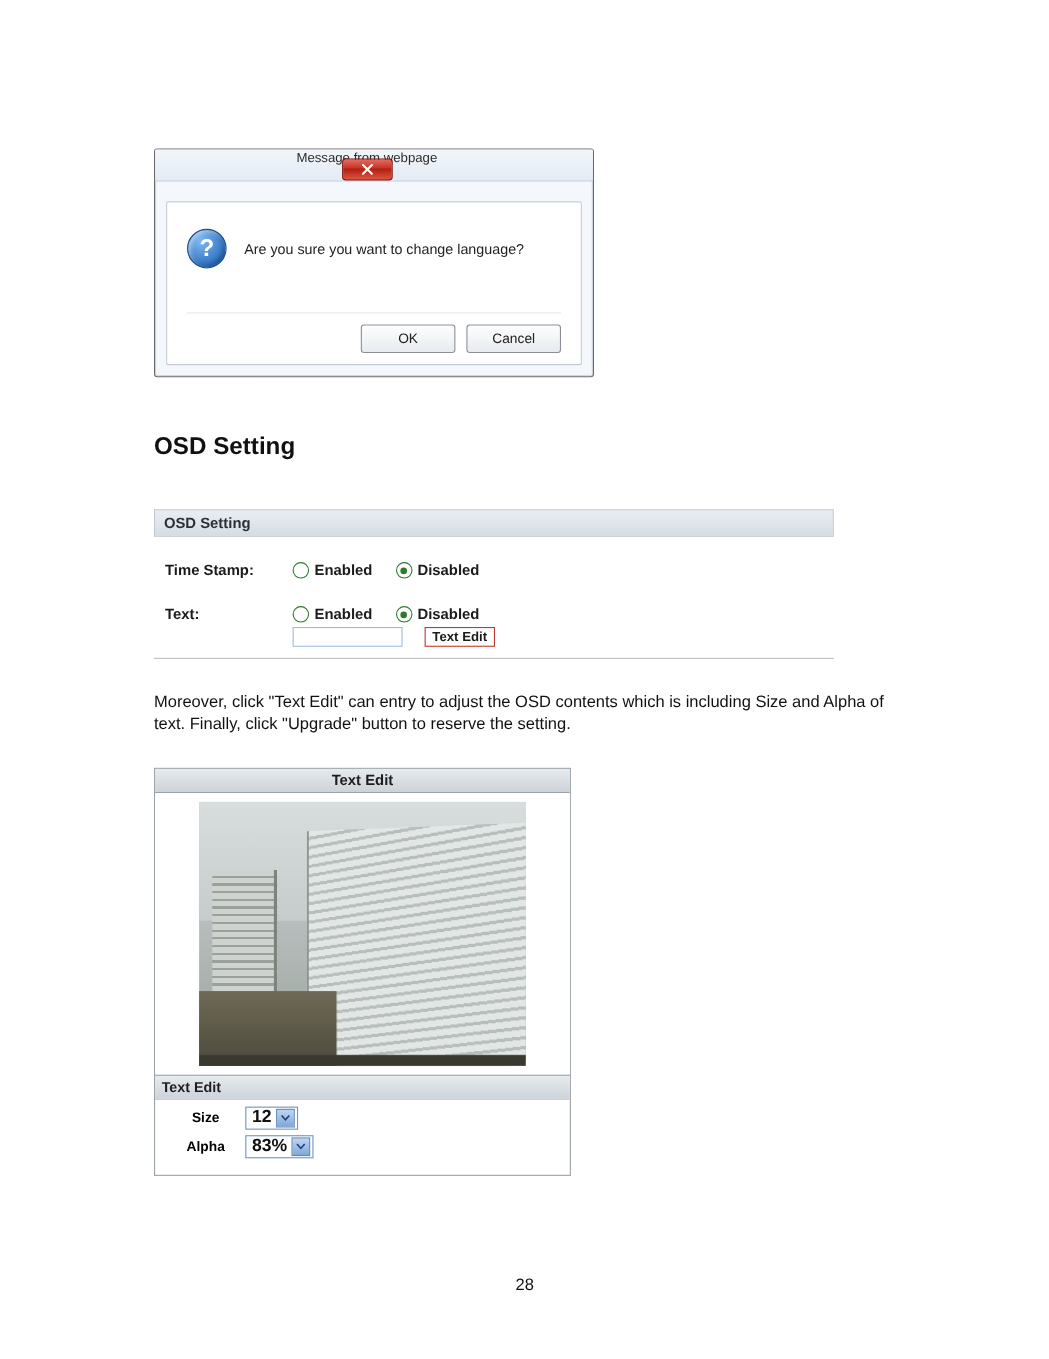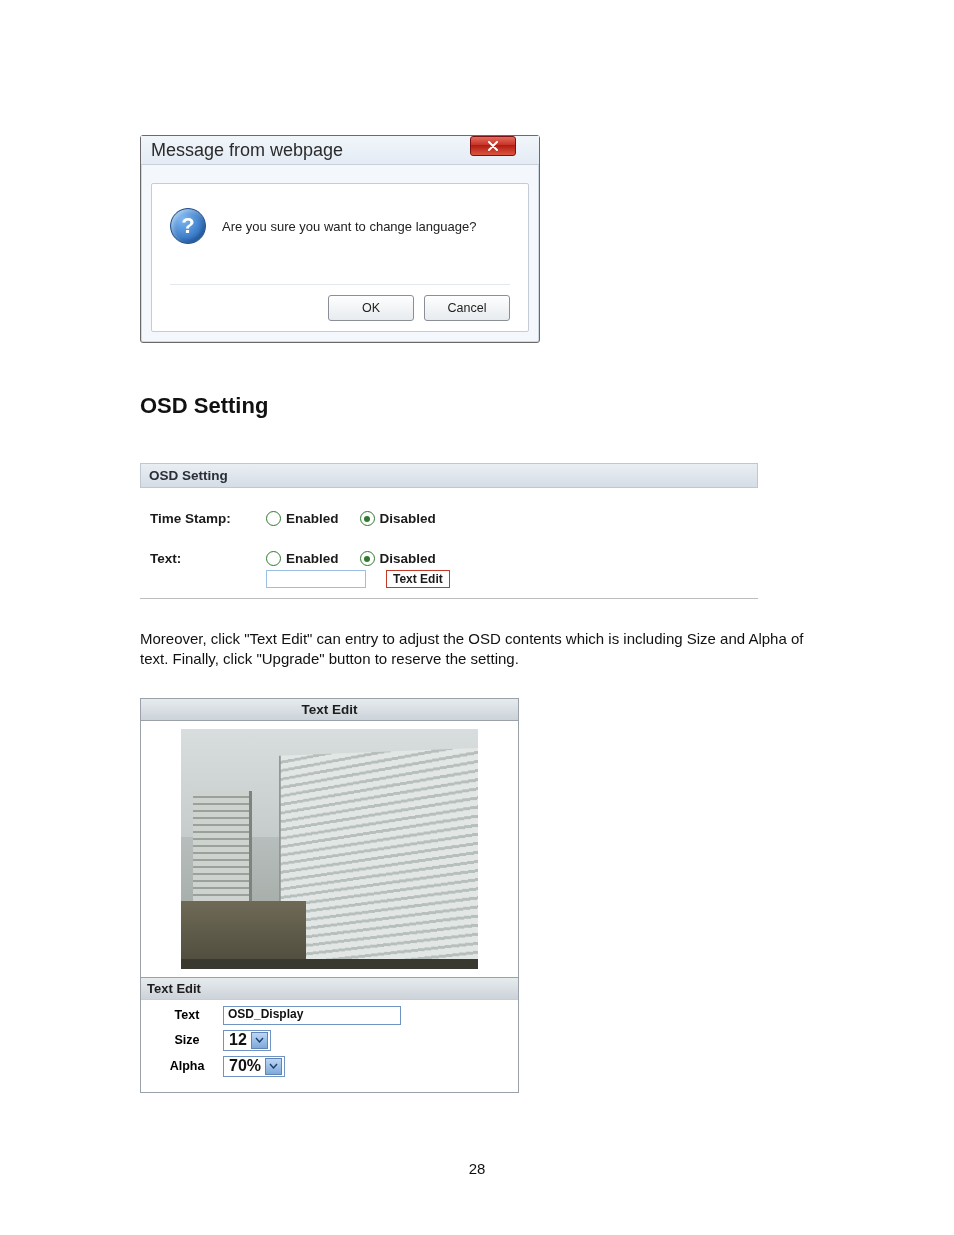--- a/index.html
+++ b/index.html
@@ -26,22 +26,23 @@
     background: #f4f8fc;
     box-shadow: 0 0 0 1px #cfd8e2 inset;
   }
   .dialog-titlebar {
     height: 28px;
     display: flex;
     align-items: center;
     padding: 0 23px 0 10px;
     background: linear-gradient(#f2f6fb, #e4ebf4);
     border-bottom: 1px solid #c7d0db;
-    font-size: 18px;
+    font-size: 12px;
     color: #2b2b2b;
+    flex-direction: column;
   }
   .dialog-titlebar .title-text { flex: 1; }
   .close-btn {
     width: 44px;
     height: 18px;
     border: 1px solid #7a1010;
     border-radius: 3px;
     background: linear-gradient(#e46b5e, #c53224 45%, #b11c11 46%, #dc553f);
     display: flex;
     align-items: center;
@@ -359,38 +360,34 @@
         <div class="sky"></div>
         <div class="bld-main"></div>
         <div class="bld-left"></div>
         <div class="street"></div>
         <div class="bar"></div>
       </div>
     </div>
     <div class="te-sub">Text Edit</div>
     <div class="te-form">
       <div class="te-row">
-        <div class="flbl">Text</div>
-        <div class="te-text-input">OSD_Display</div>
-      </div>
-      <div class="te-row">
         <div class="flbl">Size</div>
         <div class="te-select">
           <span>12</span>
           <span class="arrow">
             <svg width="9" height="6" viewBox="0 0 9 6">
                 <path d="M1 1 L4.5 5 L8 1" fill="none" stroke="#1b3f73" stroke-width="1.4"></path>
               </svg>
           </span>
         </div>
       </div>
       <div class="te-row">
         <div class="flbl">Alpha</div>
         <div class="te-select">
-          <span>70%</span>
+          <span>83%</span>
           <span class="arrow">
             <svg width="9" height="6" viewBox="0 0 9 6">
                 <path d="M1 1 L4.5 5 L8 1" fill="none" stroke="#1b3f73" stroke-width="1.4"></path>
               </svg>
           </span>
         </div>
       </div>
     </div>
   </div>
 

